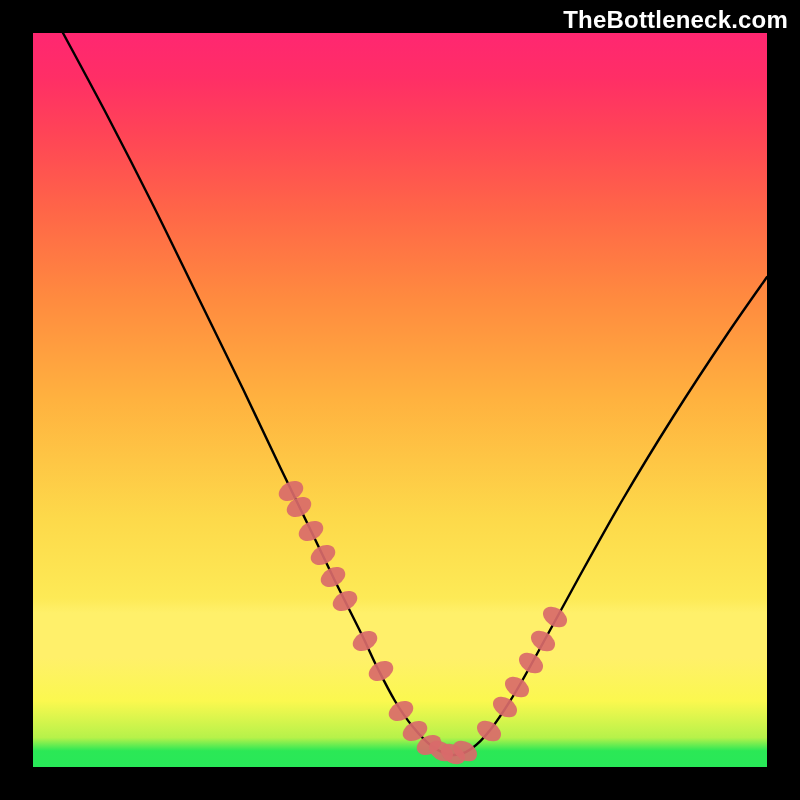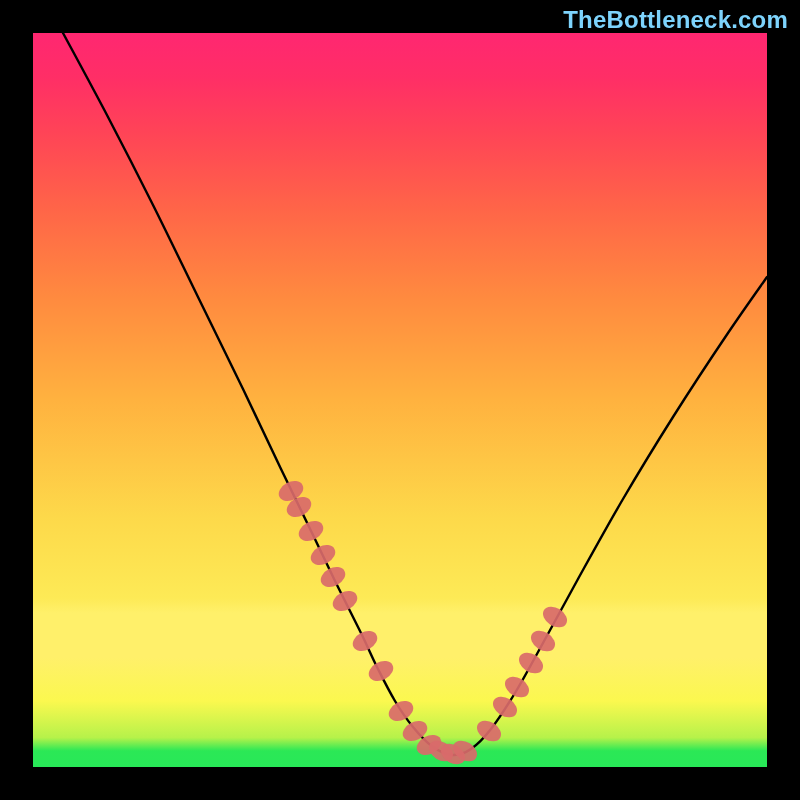--- a/index.html
+++ b/index.html
@@ -42,21 +42,21 @@
       #ff6548 76%,
       #ff4556 86%,
       #ff2e66 94%,
       #ff2771 100%
     );
   }
   .watermark {
     position: absolute;
     top: 6px;
     right: 12px;
-    color: #7dd3fc;
+    color: #ffffff;
     font-size: 24px;
     font-weight: 600;
     letter-spacing: 0.2px;
     user-select: none;
   }
   svg.curve-layer {
     position: absolute;
     top: 0;
     left: 0;
     width: 734px;

